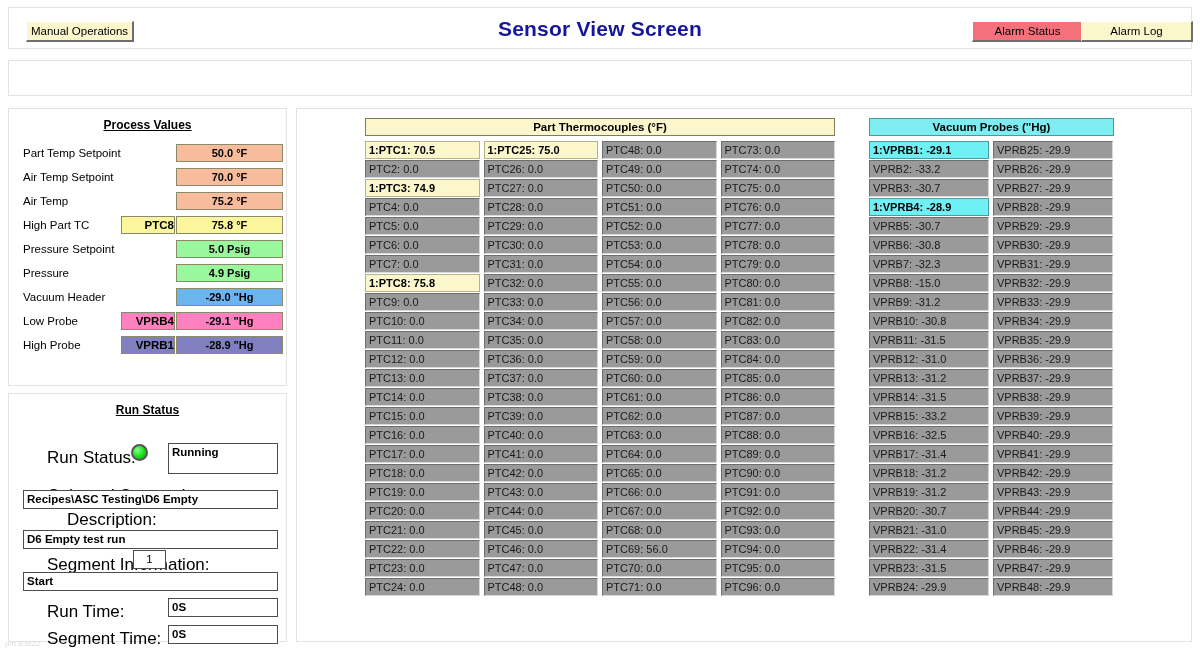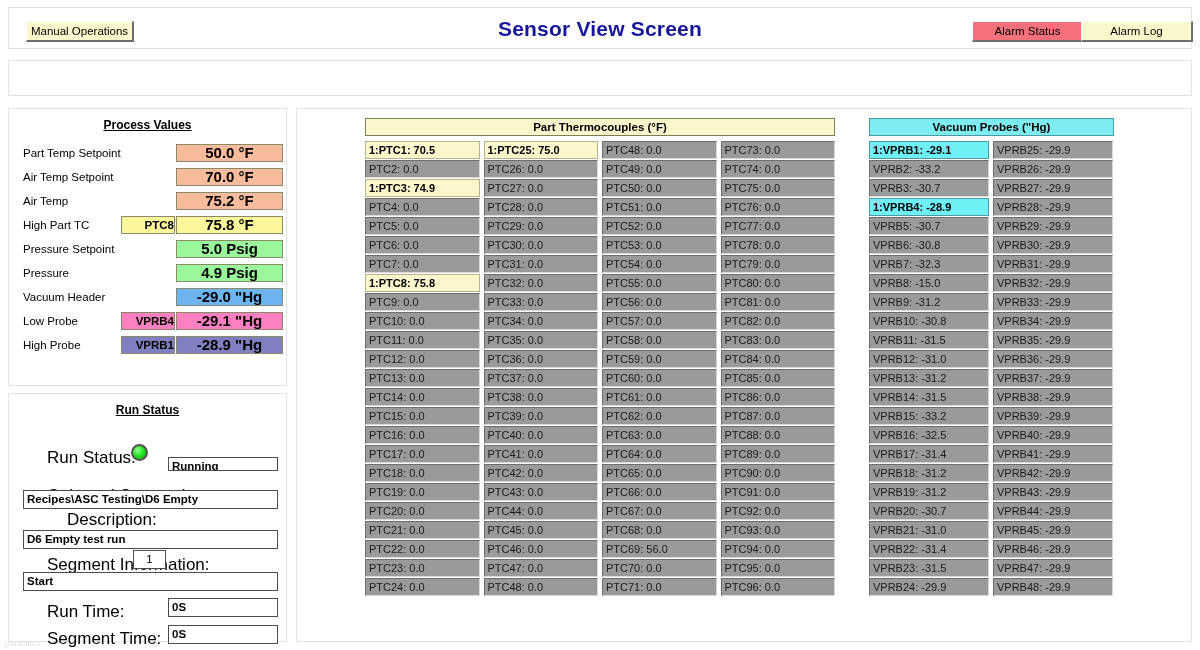--- a/index.html
+++ b/index.html
@@ -105,21 +105,21 @@
     text-align: right;
     line-height: 16px;
     color: #000;
   }
   .pv-val {
     position: absolute;
     left: 167px; top: 1px;
     width: 107px; height: 18px;
     border: 1px solid #8a8a6a;
     box-sizing: border-box;
-    font-size: 15px;
+    font-size: 11px;
     font-weight: bold;
     text-align: center;
     line-height: 16px;
     color: #000;
   }
 
   
   .rs-body { position: absolute; left: 0; top: 32px; width: 100%; }
   .rs-label {
     position: absolute;
@@ -282,21 +282,21 @@
         </div>
       </div>
   </div>
 
   <div class="panel" id="runstatus-panel">
     <div class="panel-title">Run Status</div>
     <div class="rs-body">
 
       <div class="rs-label" style="left:14px; top:22px;">Run Status:</div>
       <div class="led" style="left: 122px; top: 18px; background: radial-gradient(circle at 35% 32%, rgb(141, 255, 141) 0%, rgb(37, 230, 37) 45%, rgb(0, 168, 0) 100%);"></div>
-      <div class="rs-field" style="left:159px; top:31px; width:110px; height:14px;">Running</div>
+      <div class="rs-field" style="left:159px; top:17px; width:110px; height:31px;">Running</div>
 
       <div class="rs-label" style="left:14px; top:60px;font-style:italic;">Selected Curecycle:</div>
       <div class="rs-field" style="left:14px; top:64px; width:255px; height:19px;">Recipes\ASC Testing\D6 Empty</div>
 
       <div class="rs-label" style="left:14px; top:84px;padding-left:20px;">Description:</div>
       <div class="rs-field" style="left:14px; top:104px; width:255px; height:19px;">D6 Empty test run</div>
 
       <div class="rs-label" style="left:14px; top:129px;">Segment Information:</div>
       <div class="rs-seg-num" style="left:124px; top:124px; width:33px; height:19px;">1</div>
       <div class="rs-field" style="left:14px; top:146px; width:255px; height:19px;">Start</div>

